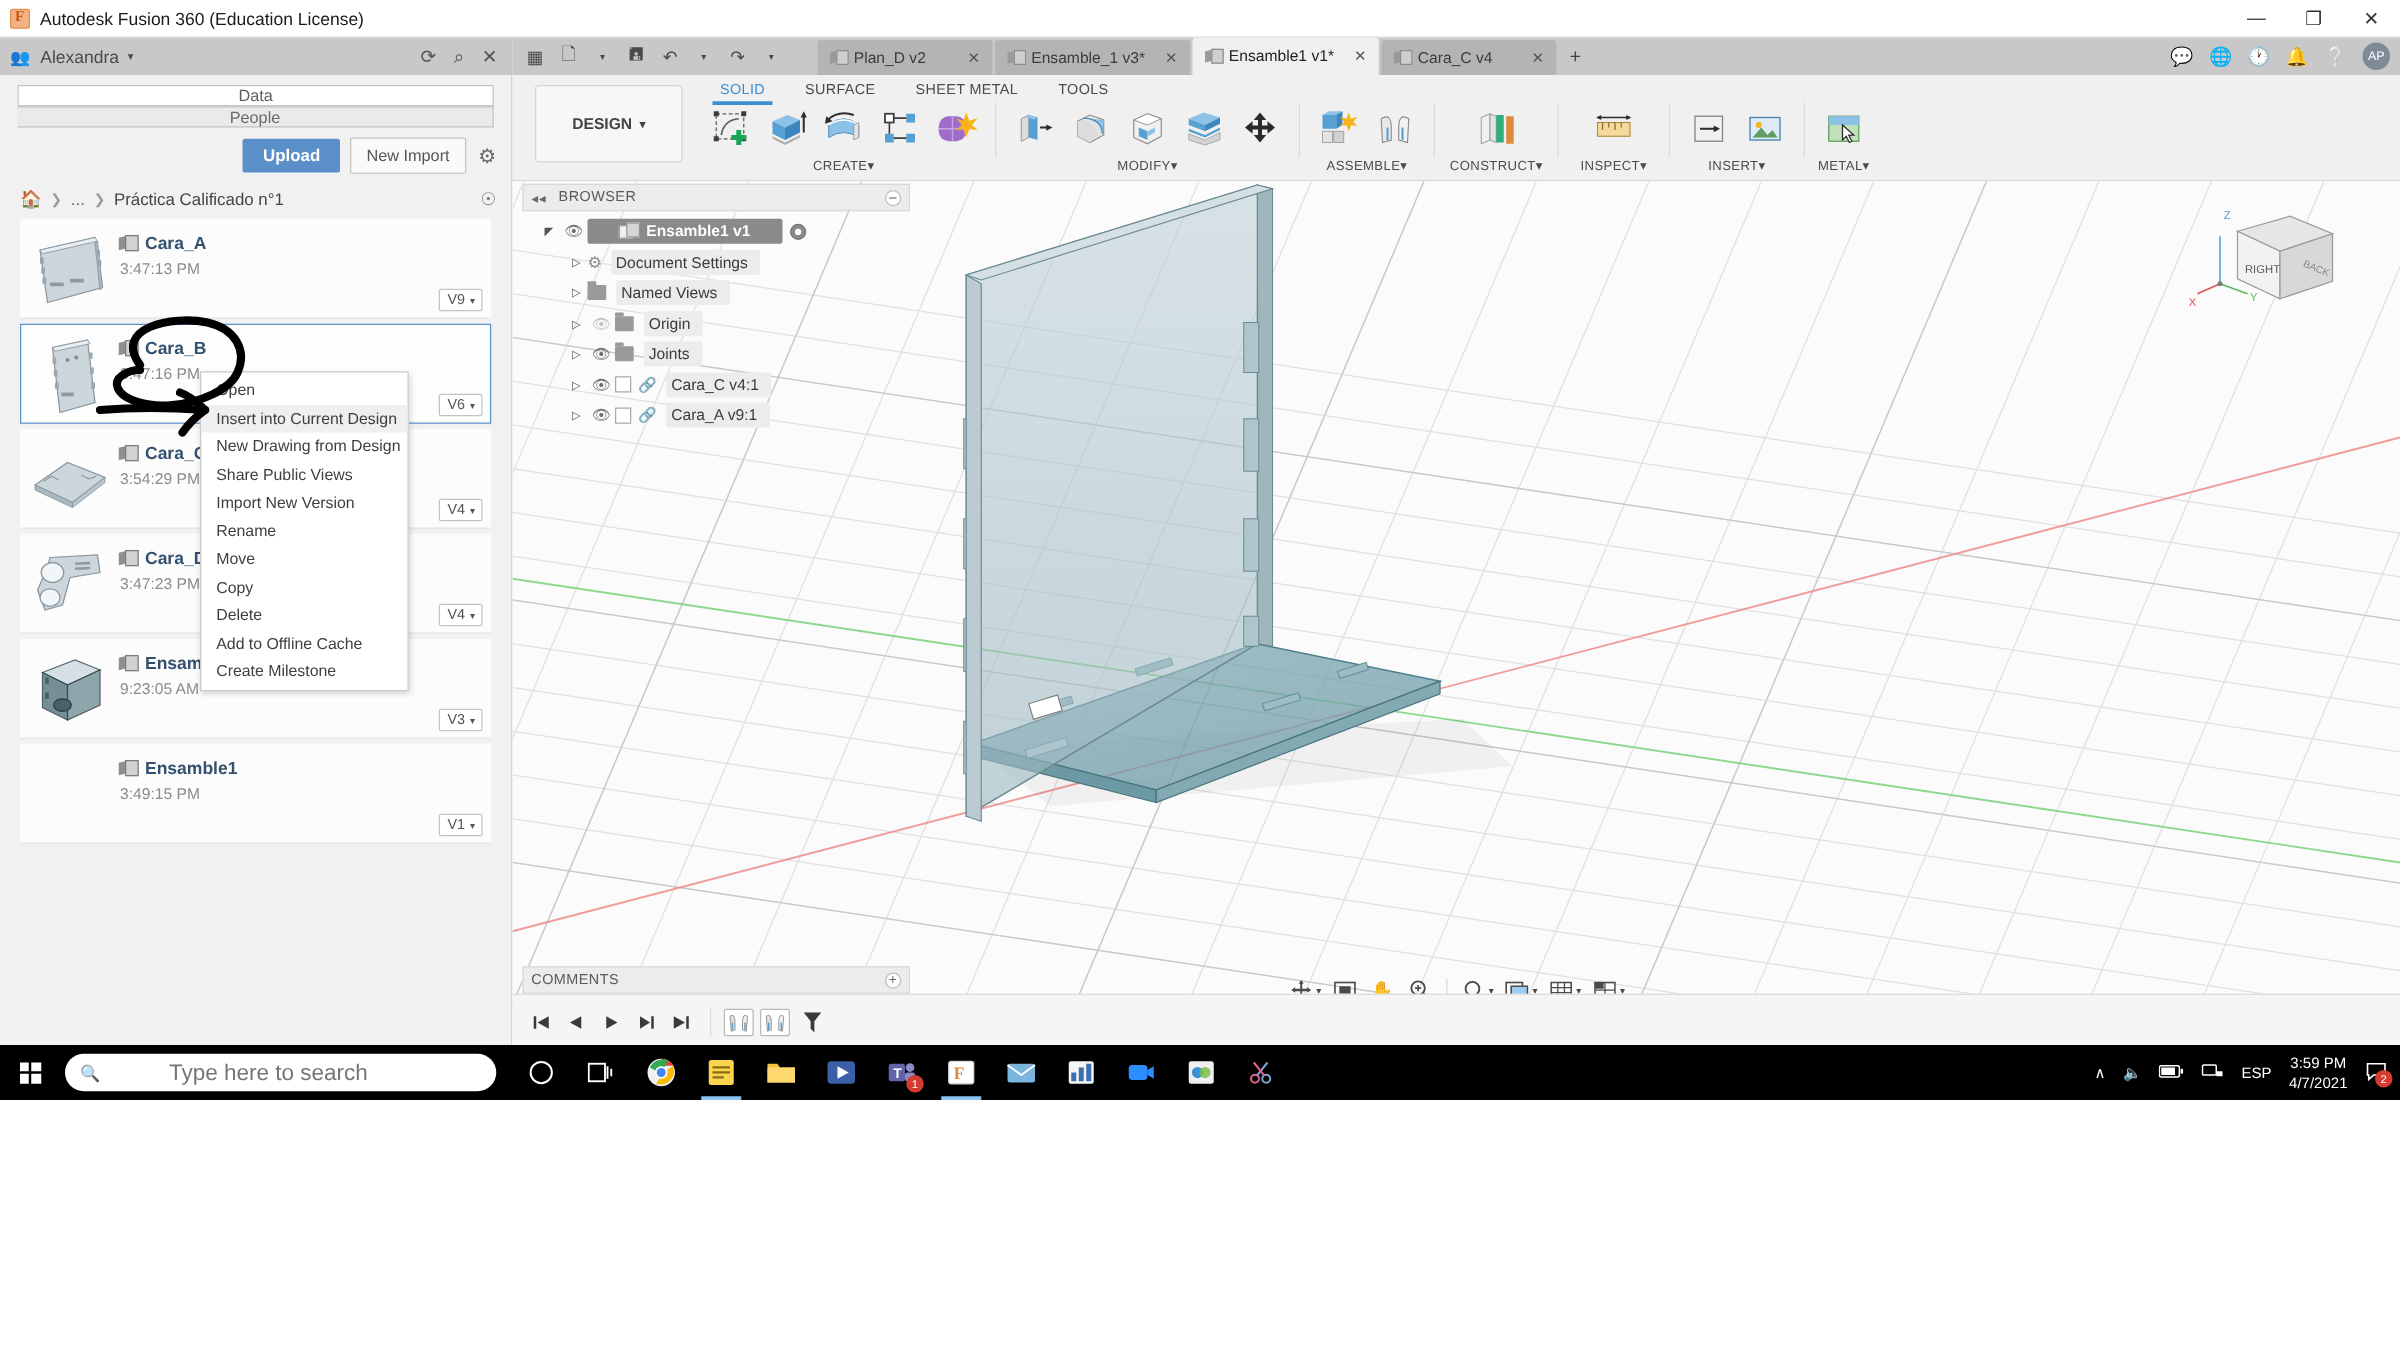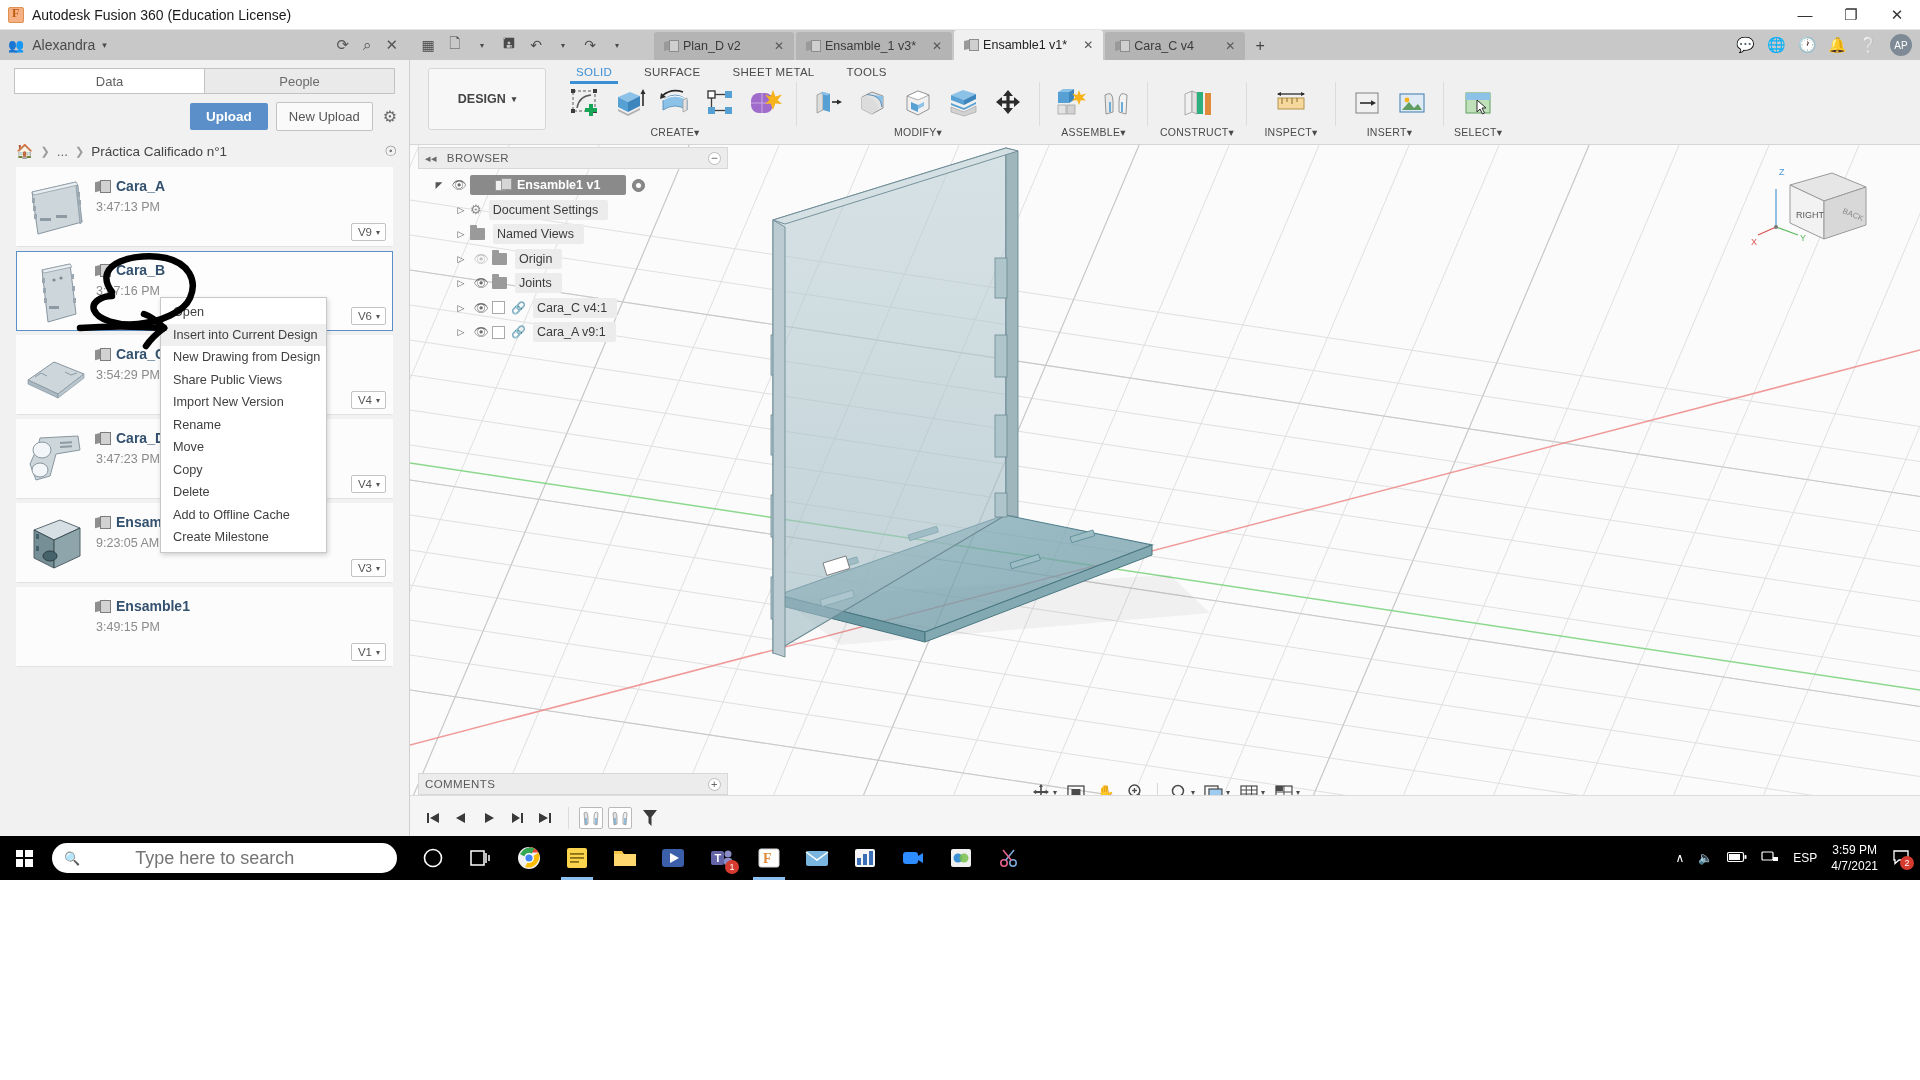--- a/index.html
+++ b/index.html
@@ -85,21 +85,21 @@
   .avatar{
     width:22px;height:22px;border-radius:50%; background:#7e8b96; color:#fff;
     font-size:10px; display:flex;align-items:center;justify-content:center;
   }
 
   
   .datapanel{
     position:absolute; left:0; top:60px; width:410px; height:780px;
     background:#f1f1f1; border-right:1px solid #cfcfcf;
   }
-  .dp-tabs{ display:flex; padding:8px 14px 0 14px; }
+  .dp-tabs{ display:flex; padding:8px 14px 0 14px;flex-direction:column; }
   .dp-tab{
     flex:1; height:26px; background:#fff; border:1px solid #c3c3c3;
     display:flex;align-items:center;justify-content:center;
     font-size:13px; color:#6b6b6b;
   }
   .dp-tab.active{ background:#fff; color:#5e5e5e; }
   .dp-tab.inactive{ background:#eaeaea; border-left:none; }
   .dp-actions{ display:flex; align-items:center; justify-content:flex-end;
     gap:8px; padding:8px 12px 6px 0; }
   .btn-upload{
@@ -381,21 +381,21 @@
   </div>
 
   <div class="datapanel">
     <div class="dp-tabs">
       <div class="dp-tab active">Data</div>
       <div class="dp-tab inactive">People</div>
     </div>
 
     <div class="dp-actions">
       <button class="btn-upload">Upload</button>
-      <button class="btn-newfolder">New Upload</button>
+      <button class="btn-newfolder">New Import</button>
       <span class="gear-btn">⚙</span>
     </div>
 
     <div class="breadcrumb">
       <span class="home">🏠</span>
       <span class="sep">❯</span>
       <span style="color:#666">...</span>
       <span class="sep">❯</span>
       <span>Práctica Calificado n°1</span>
       <span class="globe">☉</span>
@@ -789,21 +789,21 @@
         <div class="icons">
           <span class="ricon">
             <svg width="34" height="30" viewBox="0 0 34 30">
               <rect x="5" y="5" width="24" height="20" fill="#bfe0b9" stroke="#5f9e5f" stroke-width="1"></rect>
               <rect x="5" y="5" width="24" height="7" fill="#8cc2e8"></rect>
               <path d="M16 12 L16 24 L19 21 L21.5 26 L23.5 25 L21 20 L25 20 Z" fill="#fff" stroke="#2b2b2b" stroke-width="1"></path>
             </svg>
           </span>
         </div>
         <div class="glabel">
-          <span>SELECT</span><span>▾</span>
+          <span>METAL</span><span>▾</span>
         </div>
       </div>
 
     </div>
   </div>
 
   <div class="canvas">
 
     <svg width="1510" height="695" viewBox="0 0 1510 695" style="position:absolute;left:0;top:0;">
       <defs>

